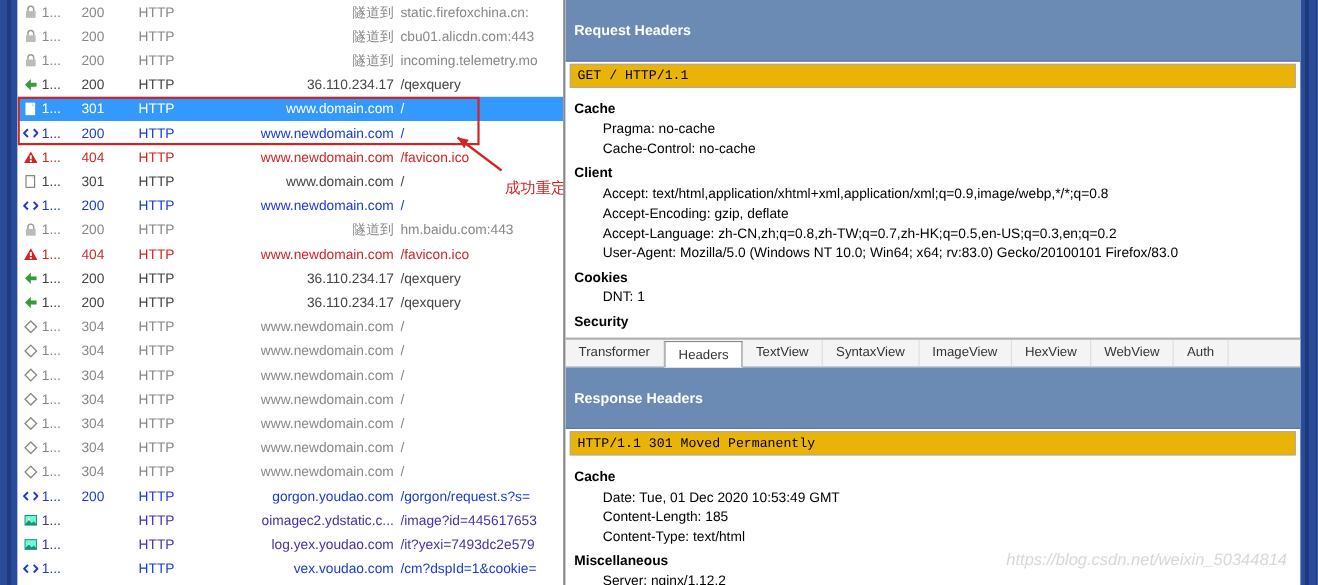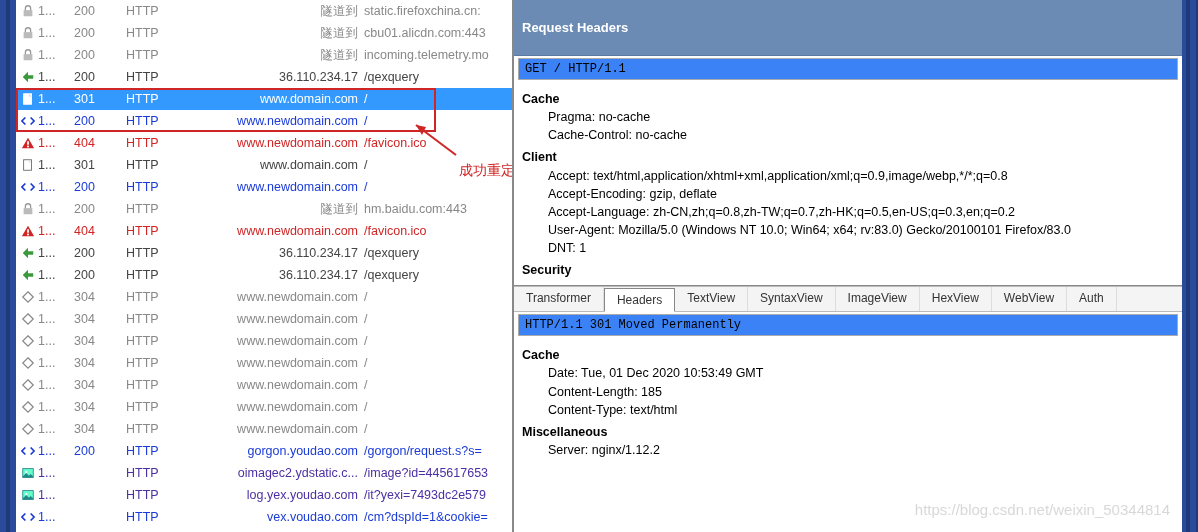--- a/index.html
+++ b/index.html
@@ -67,21 +67,21 @@
     padding: 20px 8px;
     font-size: 13px;
     border-bottom:1px solid #5a7aa5;
   }
   .http-line {
     font-family: "Courier New", monospace;
     font-size: 12px;
     padding: 3px 6px;
     border: 1px solid #aaa;
     margin: 2px 4px;
-    background: #3b82f6;
+    background: #eab308;
   }
   .hdr-body {
     padding: 4px 8px 6px 8px;
     font-size: 12.5px;
     line-height: 1.45;
     overflow:hidden;
   }
   .hdr-group { font-weight: bold; margin-top: 4px; }
   .hdr-kv { padding-left: 26px; }
   .tabs {
@@ -95,21 +95,21 @@
     padding: 4px 12px;
     border-right:1px solid #ddd;
     color:#333;
     cursor:pointer;
   }
   .tab.active { background: #fff; border:1px solid #888; border-bottom:1px solid #fff; position:relative; top:1px;}
   .req-block { flex: 0 0 auto; border-bottom:1px solid #888;}
   .res-block { flex:1; }
   .watermark {
     position:absolute; right:28px; bottom:14px;
-    color: rgba(200,200,200,0.7); font-size:15px;
+    color: rgba(200,200,200,0.7); font-size:15px;font-style:italic;
   }
 </style>
 </head>
 <body>
 
 <div class="container">
   <div class="left-pane" id="rows-host">
       <div class="row gray">
         <span class="icon-cell">
           <svg viewBox="0 0 16 16">
@@ -427,35 +427,37 @@
       <div class="http-line">GET / HTTP/1.1</div>
       <div class="hdr-body" id="req-groups">
           <div class="hdr-group">Cache</div>
           <div class="hdr-kv">Pragma: no-cache</div>
           <div class="hdr-kv">Cache-Control: no-cache</div>
           <div class="hdr-group">Client</div>
           <div class="hdr-kv">Accept: text/html,application/xhtml+xml,application/xml;q=0.9,image/webp,*/*;q=0.8</div>
           <div class="hdr-kv">Accept-Encoding: gzip, deflate</div>
           <div class="hdr-kv">Accept-Language: zh-CN,zh;q=0.8,zh-TW;q=0.7,zh-HK;q=0.5,en-US;q=0.3,en;q=0.2</div>
           <div class="hdr-kv">User-Agent: Mozilla/5.0 (Windows NT 10.0; Win64; x64; rv:83.0) Gecko/20100101 Firefox/83.0</div>
+          <div class="hdr-group">Cookies</div>
           <div class="hdr-kv">DNT: 1</div>
           <div class="hdr-group">Security</div>
         </div>
     </div>
     <div class="tabs" id="tabs-host">
         <div class="tab">Transformer</div>
         <div class="tab active">Headers</div>
         <div class="tab">TextView</div>
         <div class="tab">SyntaxView</div>
         <div class="tab">ImageView</div>
         <div class="tab">HexView</div>
         <div class="tab">WebView</div>
         <div class="tab">Auth</div>
       </div>
     <div class="res-block">
+      <div class="section-hdr">Response Headers</div>
       <div class="http-line">HTTP/1.1 301 Moved Permanently</div>
       <div class="hdr-body" id="res-groups">
           <div class="hdr-group">Cache</div>
           <div class="hdr-kv">Date: Tue, 01 Dec 2020 10:53:49 GMT</div>
           <div class="hdr-kv">Content-Length: 185</div>
           <div class="hdr-kv">Content-Type: text/html</div>
           <div class="hdr-group">Miscellaneous</div>
           <div class="hdr-kv">Server: nginx/1.12.2</div>
         </div>
     </div>

